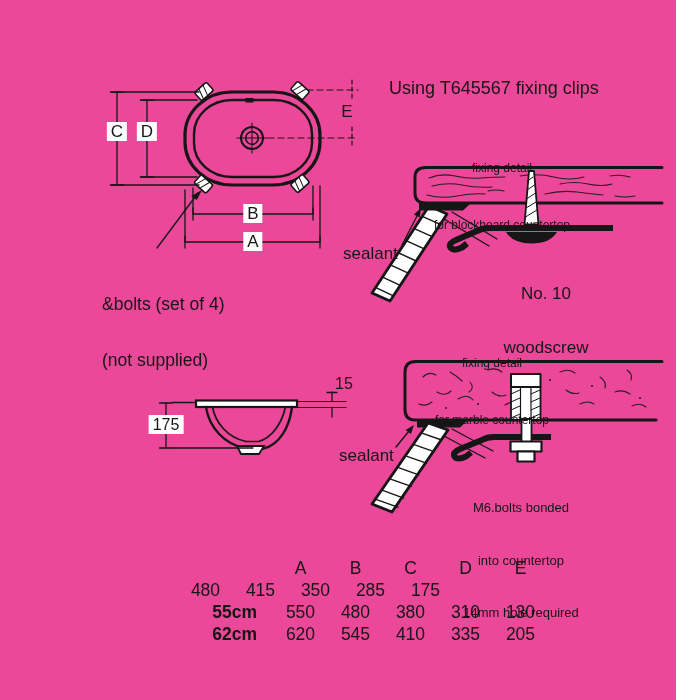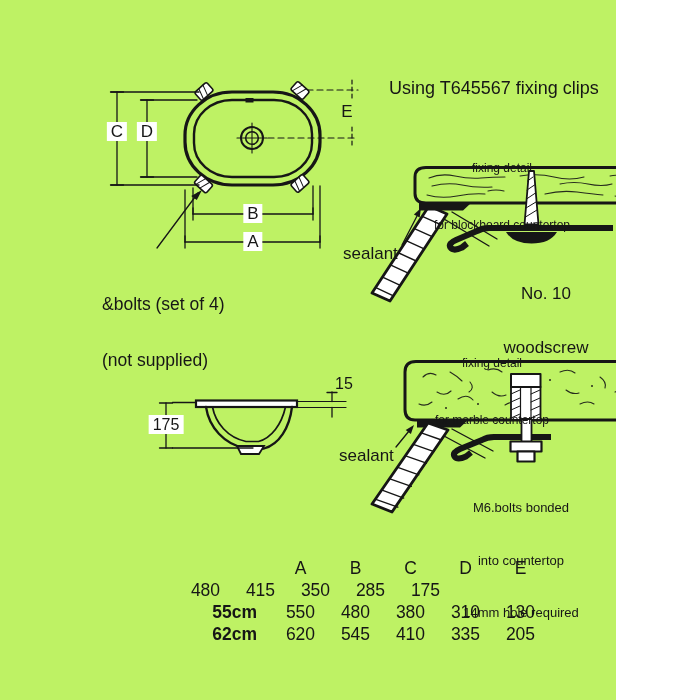--- a/index.html
+++ b/index.html
@@ -1,16 +1,16 @@
 <!DOCTYPE html>
 <html><head>
 <meta charset="utf-8">
 <style>
   html,body{margin:0;padding:0;background:#fff;}
-  #canvas{position:relative;width:616px;height:700px;background:#bef264;overflow:hidden;
+  #canvas{position:relative;width:676px;height:700px;background:#ec4899;overflow:hidden;
           font-family:"Liberation Sans",sans-serif;color:#161616;}
   svg{position:absolute;left:0;top:0;}
   .t{position:absolute;white-space:pre;font-size:17px;line-height:19px;}
   .ctr{transform:translateX(-50%);text-align:center;}
   .bg{background:#fff;padding:0 4px;}
   .title{font-size:18px;}
   .note{font-size:17.5px;line-height:18.5px;}
   .head2{font-size:12px;line-height:19px;}
   .m6{font-size:13px;line-height:17.5px;}
   .dimtable{position:absolute;left:178px;top:557px;font-size:17.5px;}

